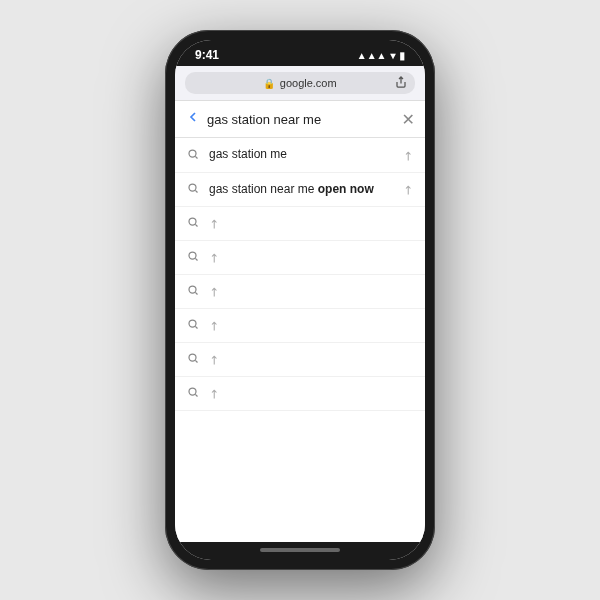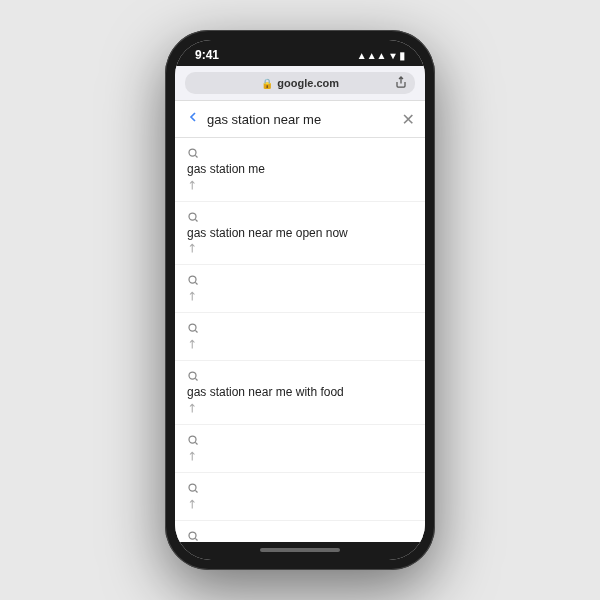--- a/index.html
+++ b/index.html
@@ -106,40 +106,39 @@
     }
 
     
     .suggestions-list {
       flex: 1;
       overflow-y: auto;
       background: #fff;
     }
     .suggestion-item {
       display: flex;
-      align-items: flex-start;
+      align-items: flex-end;
       padding: 9px 12px;
       border-bottom: 1px solid #f0f0f0;
       cursor: pointer;
-      flex-direction: column;
     }
     .search-icon-sm {
       color: #888;
       font-size: 13px;
       flex-shrink: 0;
       margin-right: 10px;
     }
     .suggestion-text {
       flex: 1;
       font-size: 12px;
       color: #222;
       line-height: 1.3;
     }
     .suggestion-text .bold-part {
-      font-weight: 400;
+      font-weight: 700;
     }
     .arrow-icon {
       color: #aaa;
       font-size: 12px;
       flex-shrink: 0;
       transform: rotate(-45deg);
       display: inline-block;
     }
 
     
@@ -169,21 +168,21 @@
       <div class="status-icons">
         <span>▲▲▲</span>
         <span>▾</span>
         <span>▮</span>
       </div>
     </div>
 
     <div class="browser-bar">
       <div class="address-bar">
         <span style="font-size:10px;">🔒</span>
-        <span style="font-size:11px; color:#333;font-weight:bold;">google.com</span>
+        <span style="font-size:11px; color:#333;">google.com</span>
         <span class="address-bar-share">
           <svg width="12" height="12" viewBox="0 0 24 24" fill="none" stroke="#555" stroke-width="2.5">
             <path d="M4 12v8a2 2 0 002 2h12a2 2 0 002-2v-8M16 6l-4-4-4 4M12 2v13"></path>
           </svg>
         </span>
       </div>
     </div>
 
     <div class="search-bar-area">
       <span class="back-arrow">
@@ -239,21 +238,20 @@
         <span class="arrow-icon">↗</span>
       </div>
 
       <div class="suggestion-item">
         <span class="search-icon-sm">
           <svg width="12" height="12" viewBox="0 0 24 24" fill="none" stroke="#888" stroke-width="2.5">
             <circle cx="11" cy="11" r="7"></circle>
               <path d="M21 21l-4.35-4.35"></path>
           </svg>
         </span>
-        <span class="suggestion-text">gas station near me <span class="bold-part">with food</span></span>
         <span class="arrow-icon">↗</span>
       </div>
 
       <div class="suggestion-item">
         <span class="search-icon-sm">
           <svg width="12" height="12" viewBox="0 0 24 24" fill="none" stroke="#888" stroke-width="2.5">
             <circle cx="11" cy="11" r="7"></circle>
               <path d="M21 21l-4.35-4.35"></path>
           </svg>
         </span>

